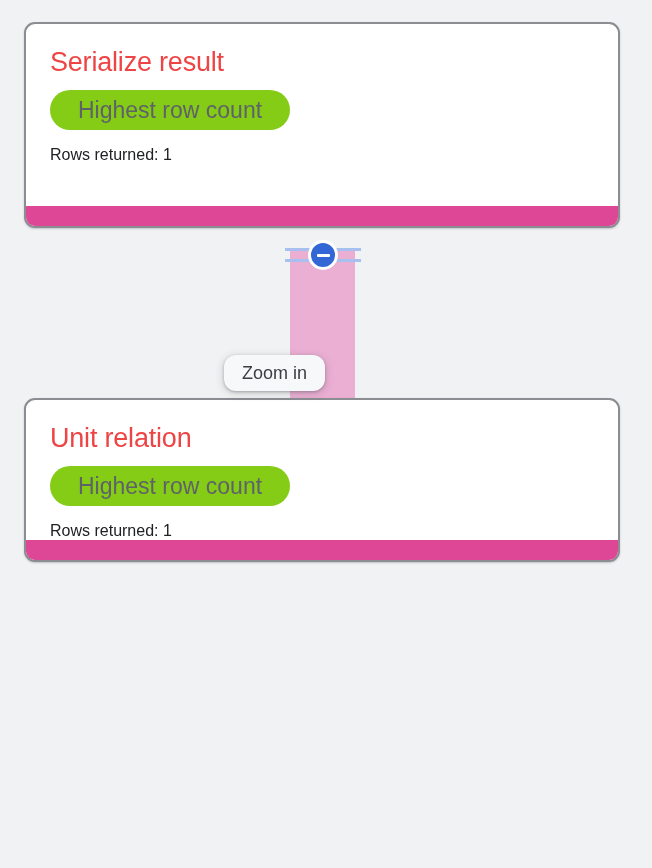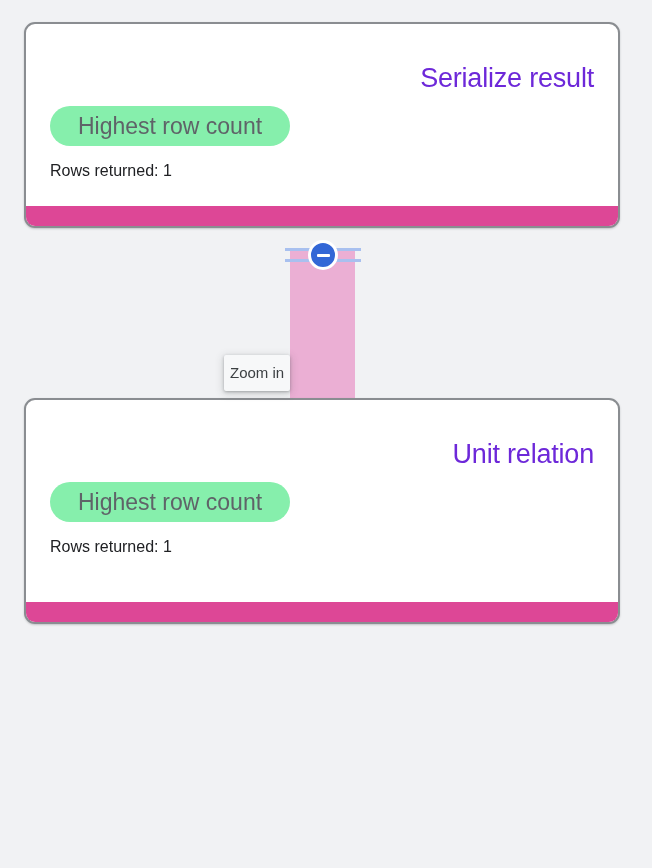--- a/index.html
+++ b/index.html
@@ -74,64 +74,63 @@
     height: 3px;
     background: #ffffff;
     border-radius: 1px;
   }
 
   
   .tooltip {
     position: absolute;
     left: 224px;
     top: 355px;
-    padding: 7px 6px;
+    padding: 7px 18px;
     background: #f7f8f9;
     color: #3c4043;
-    font-size: 15px;
+    font-size: 18px;
     line-height: 22px;
-    border-radius: 2px;
+    border-radius: 12px;
     box-shadow: 0 1px 3px rgba(60,64,67,0.35), 0 2px 8px 1px rgba(60,64,67,0.18);
     white-space: nowrap;
     z-index: 40;
   }
 
   
   .node {
     position: absolute;
     left: 24px;
     width: 596px;
     box-sizing: border-box;
     background: #ffffff;
     border: 2px solid #8a8d91;
     border-radius: 11px;
     box-shadow: 0 1px 2px rgba(60,64,67,0.25);
     overflow: hidden;
     z-index: 20;
   }
   #node-0 { top: 22px; height: 206px; }
-  #node-1 { top: 398px; height: 226px; }
+  #node-1 { top: 398px; height: 164px; }
 
   .node-body {
     padding: 22px 24px 0 24px;
   }
 
   .node-title {
     font-size: 27px;
     line-height: 32px;
-    color: #6d28d9;
+    color: #ef4444;
     font-weight: normal;
     letter-spacing: -0.2px;
-    margin: 16px 0 12px 0;
-    text-align: right;
+    margin: 0 0 12px 0;
   }
 
   .node-badge {
     display: inline-block;
-    background: #86efac;
+    background: #84cc16;
     color: #5f6368;
     font-size: 23px;
     line-height: 28px;
     padding: 6px 28px;
     border-radius: 22px;
     margin-bottom: 12px;
   }
 
   .node-stat {
     font-size: 16px;

